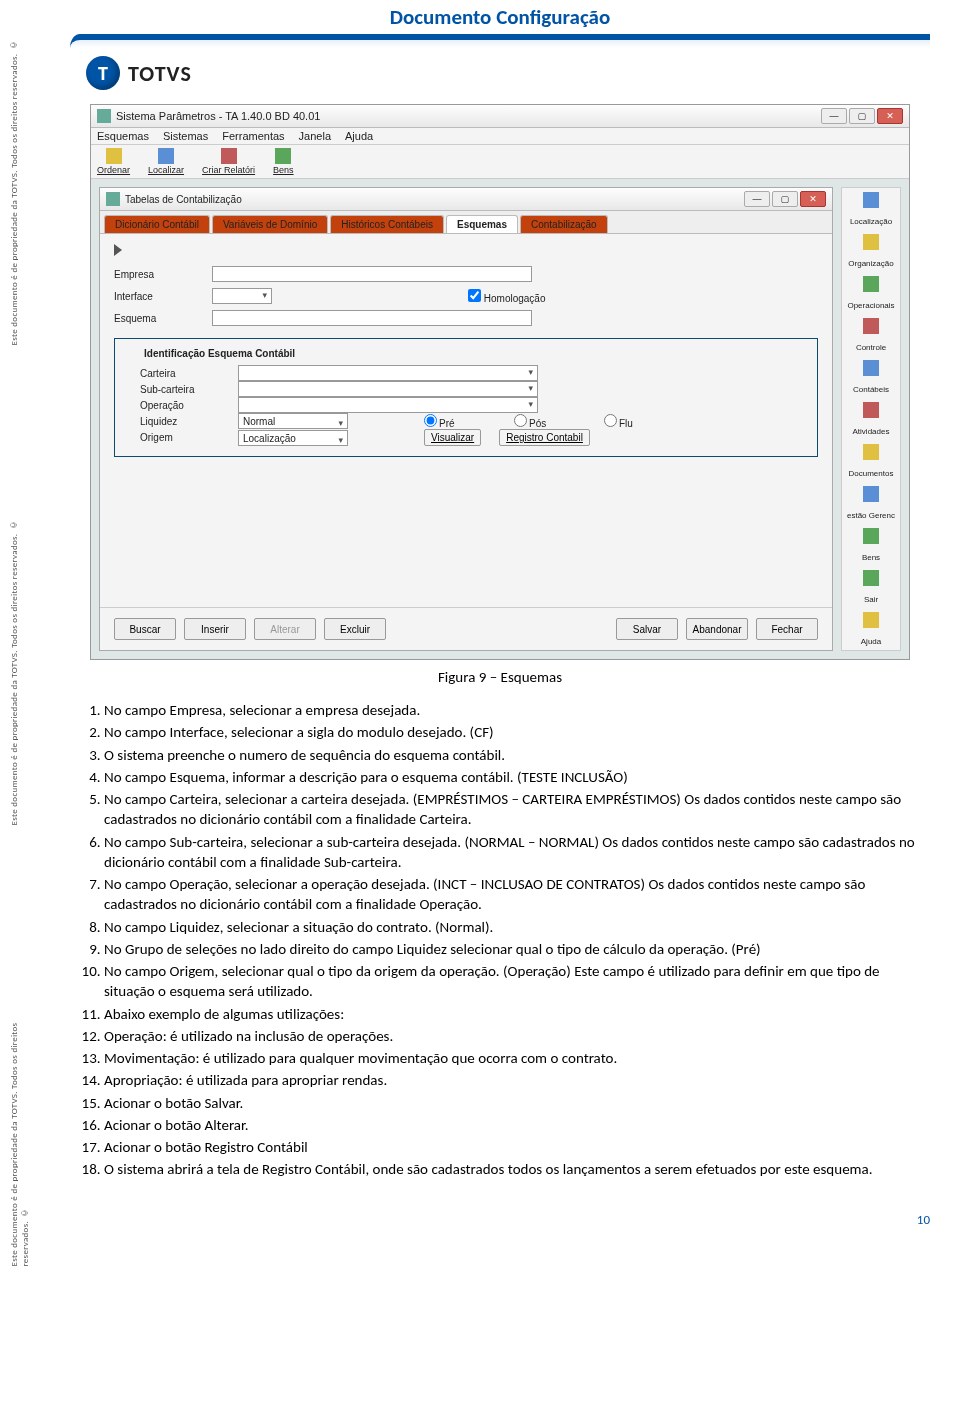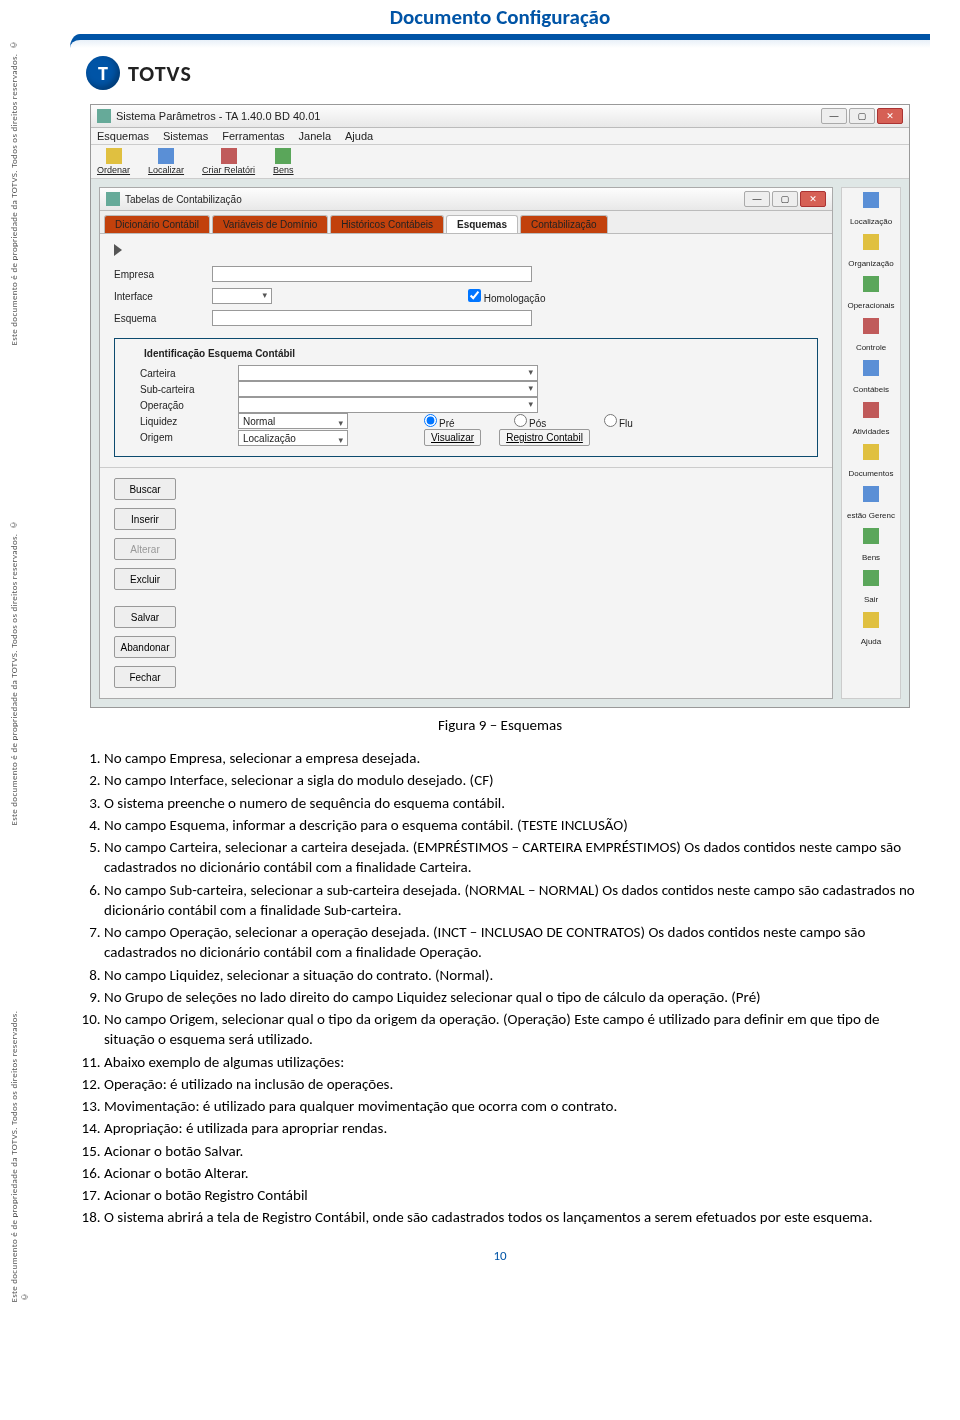--- a/index.html
+++ b/index.html
@@ -166,21 +166,20 @@
   }
   .fieldset .legend {
     font-size:10px;font-weight:bold;margin:-14px 0 6px 0;
     background:#f4f4f4;display:inline-block;padding:0 4px;
   }
   .radio-row { display:flex;gap:10px;font-size:10px;align-items:center; }
   .radio-row input{margin-right:2px;}
   .btnrow {
     display:flex;gap:8px;padding:10px 14px;border-top:1px solid #ccc;
     background:#f4f4f4;
-    flex-direction:column;
   }
   .btnrow .spacer{flex:1;}
   .btnrow button {
     width:62px;height:22px;font-size:10px;background:#eee;
     border:1px solid #999;border-radius:2px;
   }
   .btnrow button:disabled{color:#999;}
   .link-btn {
     font-size:10px;text-decoration:underline;
     background:none;border:1px solid #999;padding:2px 6px;
@@ -193,22 +192,22 @@
   }
 
   
   .steps {
     font-size:15px;line-height:1.35;
     padding-left:34px;
   }
   .steps li { margin-bottom:2px; }
 
   .page-num {
-    text-align:center;font-size:13px;color:#0054a6;
-    margin-top:20px;
+    text-align:right;font-size:13px;color:#0054a6;
+    margin-top:32px;
   }
 </style>
 </head>
 <body>
 
 <div class="side-text" style="top:40px;">Este documento é de propriedade da TOTVS. Todos os direitos reservados. ©</div>
 <div class="side-text" style="top:520px;">Este documento é de propriedade da TOTVS. Todos os direitos reservados. ©</div>
 <div class="side-text" style="top:1000px;">Este documento é de propriedade da TOTVS. Todos os direitos reservados. ©</div>
 
 <div class="page">

